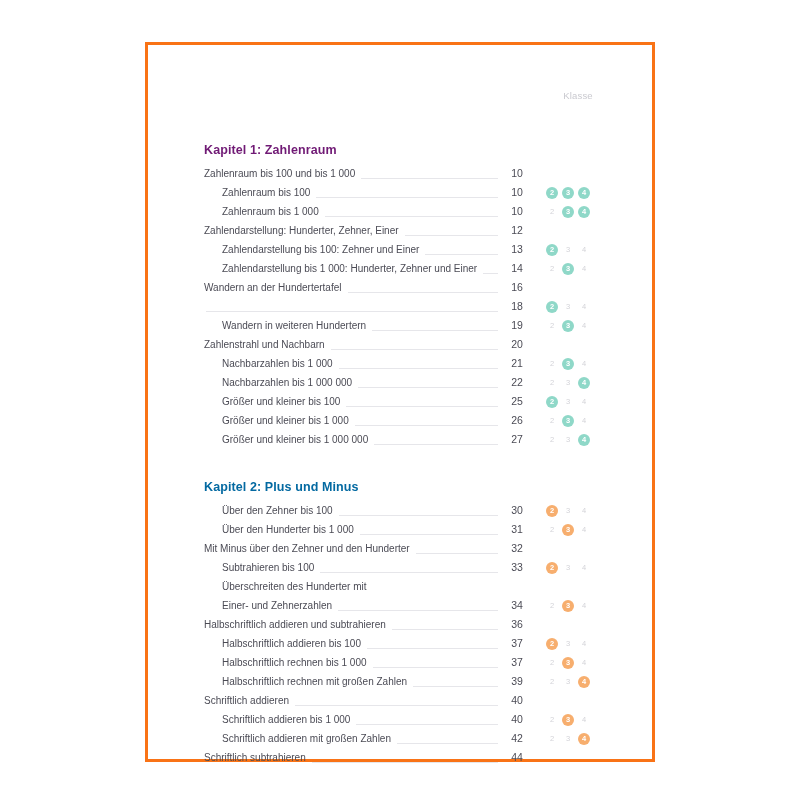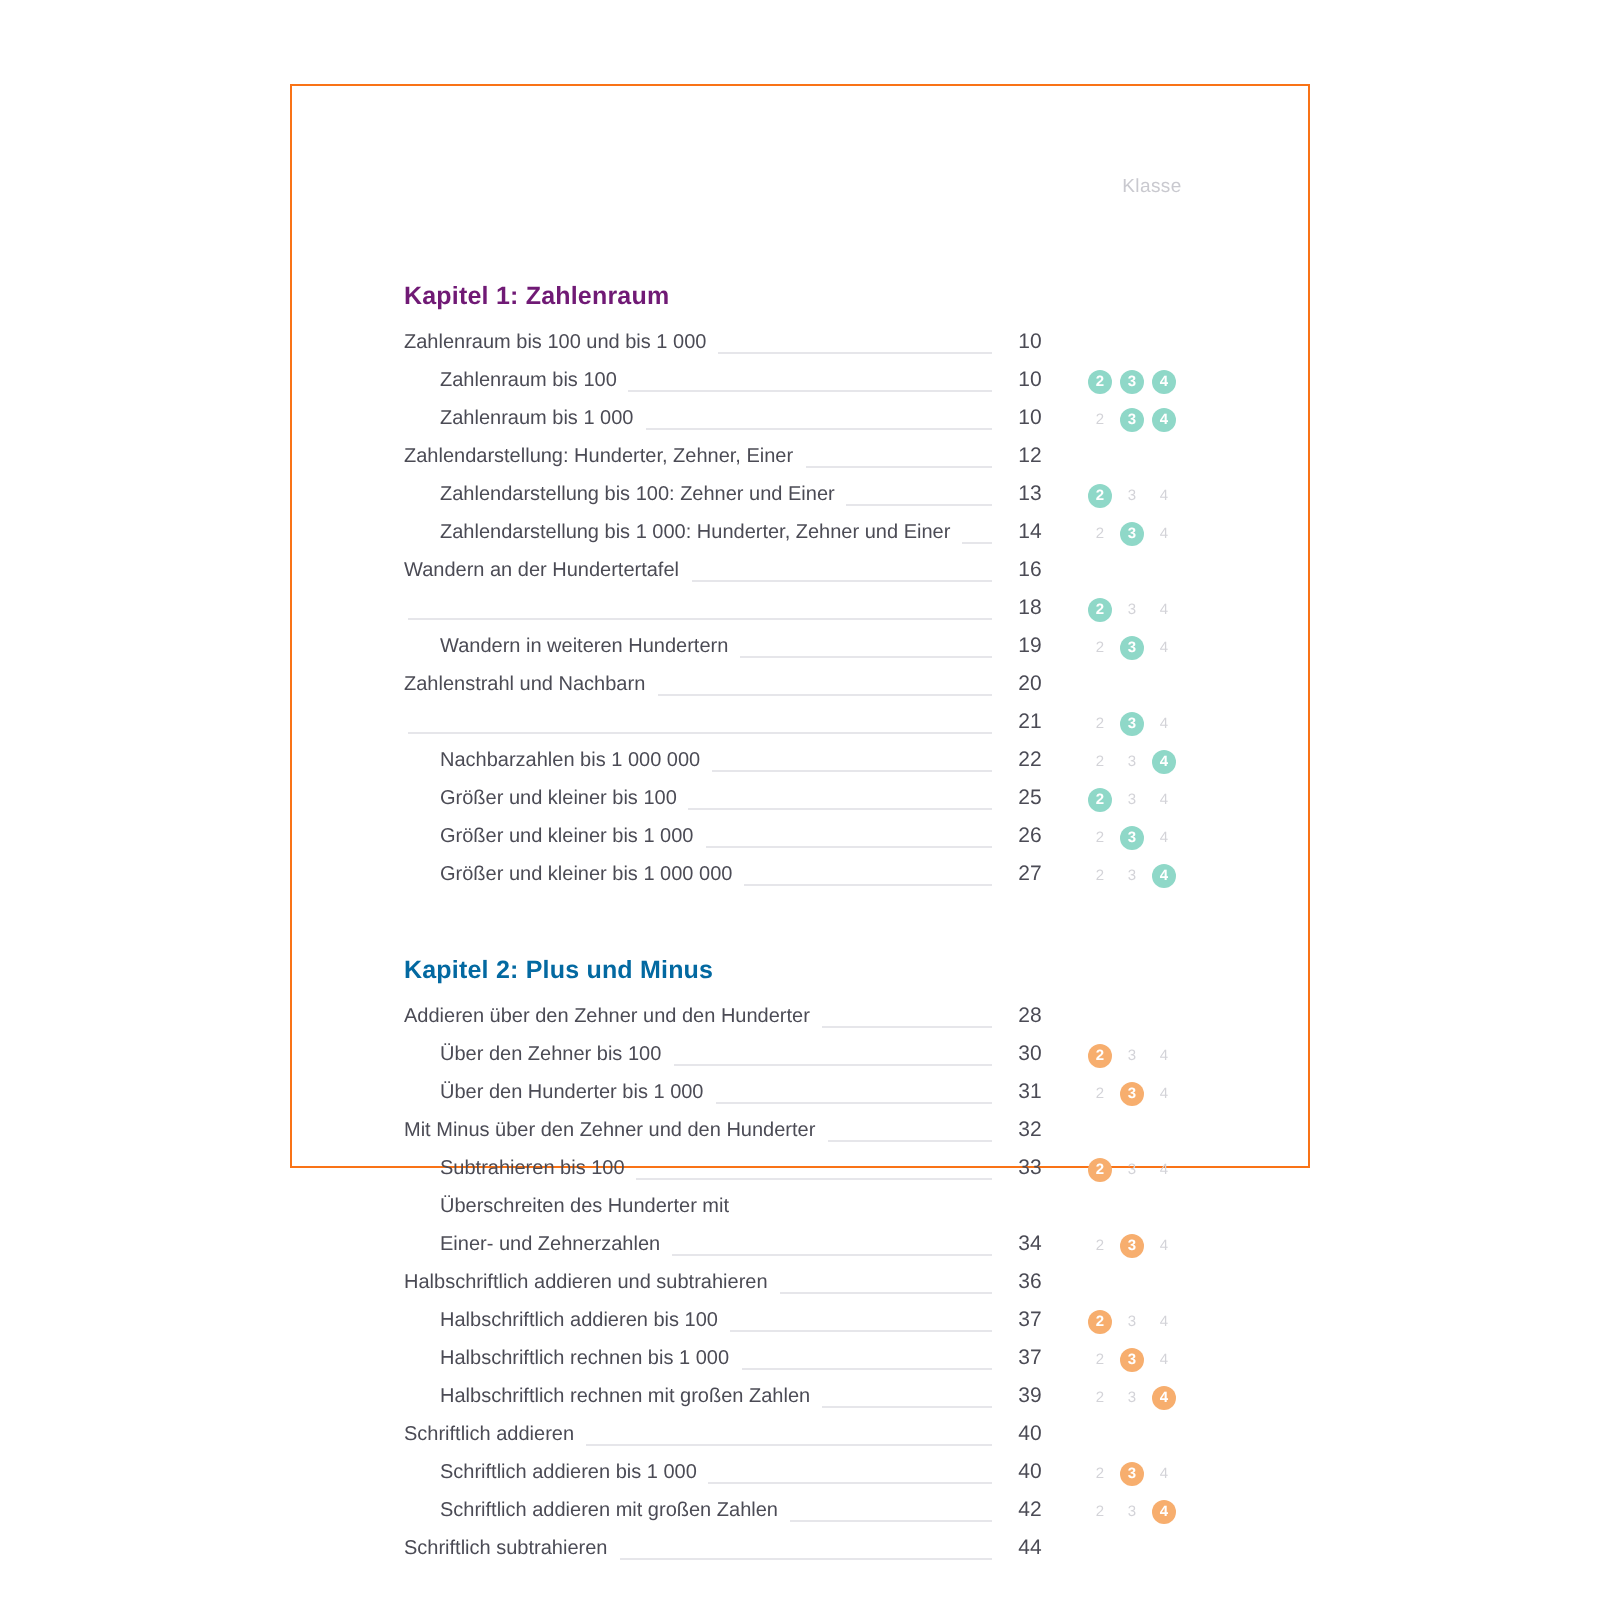--- a/index.html
+++ b/index.html
@@ -12,22 +12,22 @@
     height: 800px;
     font-family: "Liberation Sans", sans-serif;
     overflow: hidden;
   }
 
   #page {
     position: absolute;
     left: 145px;
     top: 42px;
     width: 510px;
-    height: 542px;
-    border: 1px solid #f97316;
+    height: 720px;
+    border: 3px solid #f97316;
     background: #ffffff;
     box-sizing: border-box;
   }
 
   #content {
     position: absolute;
     left: 56px;
     top: 0;
     width: 400px;
   }
@@ -210,20 +210,21 @@
             <span class="grade">4</span>
           </span>
         </div>
         <div class="row">
           <span class="label">Zahlenstrahl und Nachbarn</span>
           <span class="leader"></span>
           <span class="pagenum">20</span>
           <span class="grades"></span>
         </div>
         <div class="row sub">
+          <span class="label">Nachbarzahlen bis 1 000</span>
           <span class="leader"></span>
           <span class="pagenum">21</span>
           <span class="grades">
             <span class="grade">2</span>
             <span class="grade on">3</span>
             <span class="grade">4</span>
           </span>
         </div>
         <div class="row sub">
           <span class="label">Nachbarzahlen bis 1 000 000</span>
@@ -262,26 +263,20 @@
           <span class="grades">
             <span class="grade">2</span>
             <span class="grade">3</span>
             <span class="grade on">4</span>
           </span>
         </div>
       </div>
       <div class="chapter-gap"></div>
       <div class="chapter orange">
         <div class="chapter-title">Kapitel 2: Plus und Minus</div>
-        <div class="row">
-          <span class="label">Addieren über den Zehner und den Hunderter</span>
-          <span class="leader"></span>
-          <span class="pagenum">28</span>
-          <span class="grades"></span>
-        </div>
         <div class="row sub">
           <span class="label">Über den Zehner bis 100</span>
           <span class="leader"></span>
           <span class="pagenum">30</span>
           <span class="grades">
             <span class="grade on">2</span>
             <span class="grade">3</span>
             <span class="grade">4</span>
           </span>
         </div>

